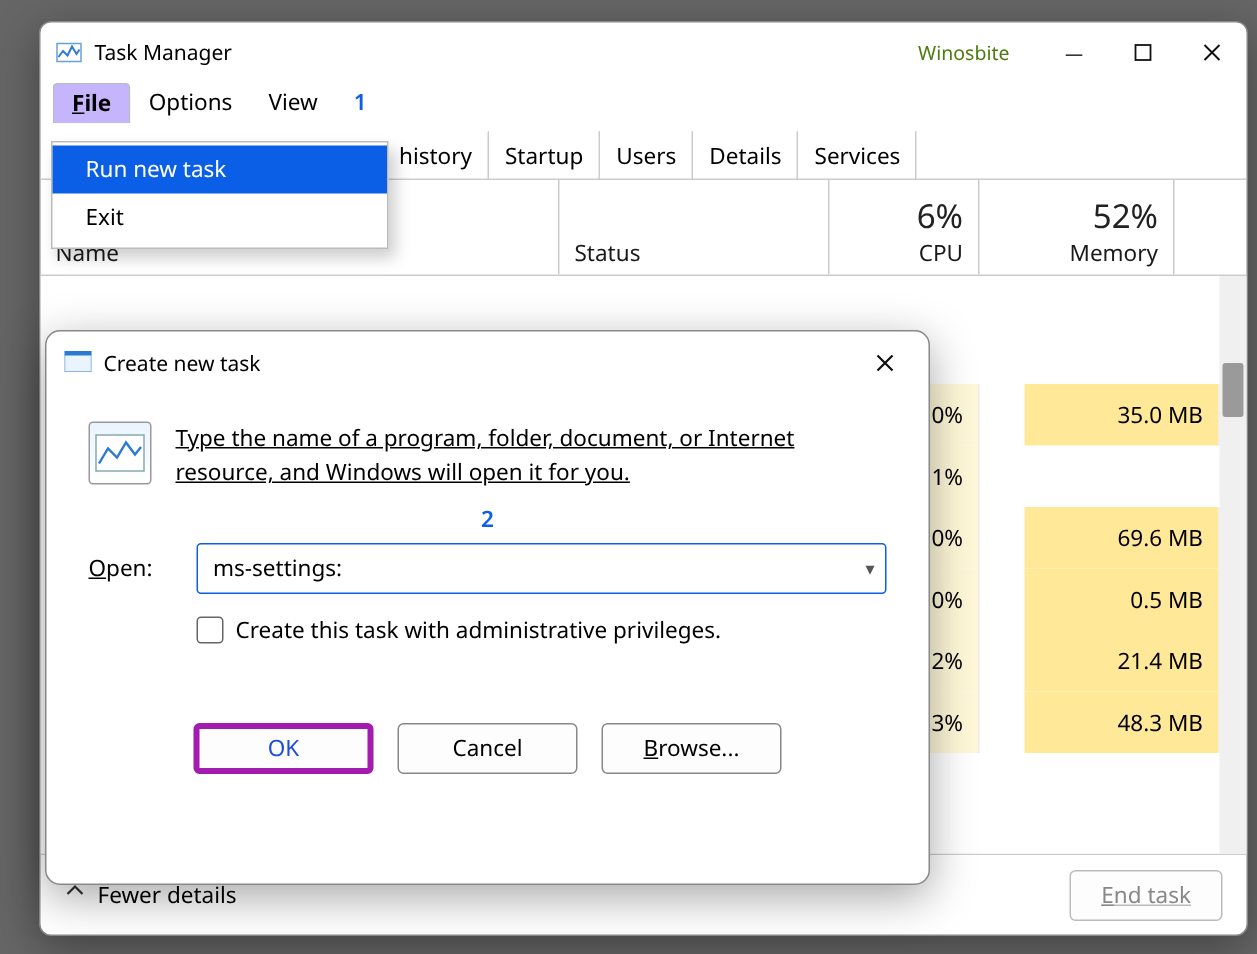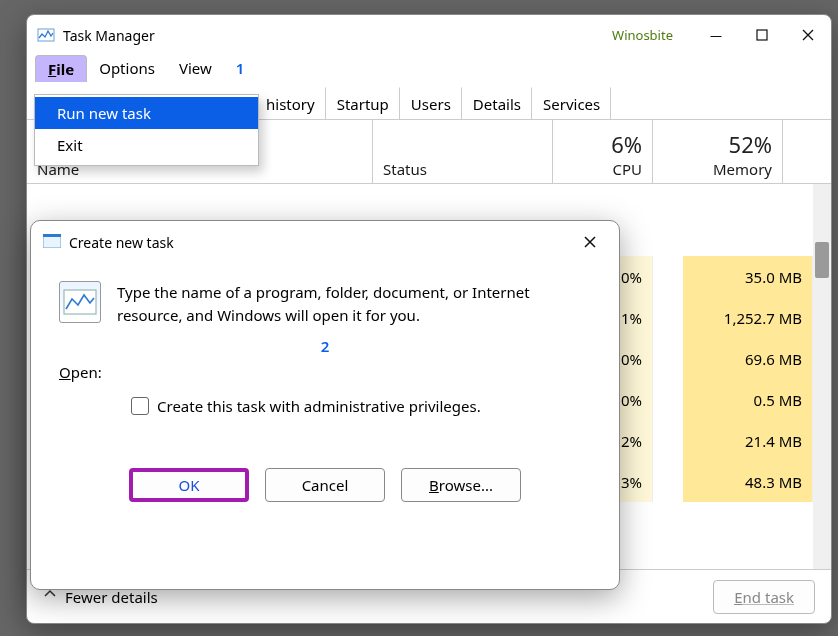--- a/index.html
+++ b/index.html
@@ -45,21 +45,21 @@
   .spacer { flex:1; }
   .endtask { border:1px solid #bbb; background:#fdfdfd; padding:6px 20px; border-radius:4px; color:#888; }
   .endtask span {text-decoration: underline; text-decoration-color:#bbb;}
   
   .dialog { left:30px; top:220px; width:590px; height:370px; z-index:40; border-radius:10px; }
   .dlg-title { display:flex; align-items:center; height:42px; padding:0 6px 0 12px; }
   .dlg-title .dlg-text { font-size:14px; margin-left:8px; }
   .dlg-body { padding: 18px 28px 0 28px; font-size:15px; }
   .dlg-row1 { display:flex; gap:16px; align-items:flex-start; }
   .dlg-icon { width:42px; height:42px; border:1px solid #999; border-radius:3px; background:linear-gradient(#eaf4ff,#fff); display:flex; align-items:center; justify-content:center; flex-shrink:0;}
-  .dlg-desc { line-height:1.55; }
+  .dlg-desc { line-height:1.55;text-decoration:underline; }
   .annot2 { color:#0a5fe6; font-weight:600; text-align:center; margin:8px 0 4px 0; }
   .open-row { display:flex; align-items:center; gap:18px; margin-top:6px;}
   .open-lbl { width:54px; }
   .open-input-wrap { flex:1; position:relative; }
   .open-input { width:100%; height:34px; border:1px solid #0a5fe6; border-radius:3px; padding:0 30px 0 10px; font-size:15px; outline:none; }
   .open-chev { position:absolute; right:8px; top:8px; color:#555; font-size:12px; }
   .admin-row { display:flex; align-items:center; gap:8px; margin:14px 0 0 72px; }
   .checkbox { width:18px; height:18px; border:1.5px solid #666; border-radius:3px; }
   .btn-row { display:flex; gap:16px; justify-content:center; margin-top:52px; }
   .dlg-btn { width:120px; height:34px; border:1px solid #888; background:#fdfdfd; border-radius:4px; font-size:15px; display:flex; align-items:center; justify-content:center; }
@@ -142,21 +142,20 @@
       <div class="data-row" style="top: 195px; left: 0px; width: 780px;">
         <div class="cell cpu-c heat0">0%</div>
         <div class="cell mem-c heat1">0.5 MB</div>
       </div>
       <div class="data-row" style="top: 154px; left: 0px; width: 780px;">
         <div class="cell cpu-c heat0">0%</div>
         <div class="cell mem-c heat2">69.6 MB</div>
       </div>
       <div class="data-row" style="top: 113px; left: 0px; width: 780px;">
         <div class="cell cpu-c heat0">0.1%</div>
-        <div class="cell mem-c heat4">1,252.7 MB</div>
       </div>
       <div class="data-row" style="top: 72px; left: 0px; width: 780px;">
         <div class="cell cpu-c heat0">0%</div>
         <div class="cell mem-c heat2">35.0 MB</div>
       </div>
     <div class="scrollbar-track">
       <div class="scrollbar-thumb"></div>
     </div>
 
   </div>
@@ -200,20 +199,24 @@
         <svg width="34" height="26" viewBox="0 0 34 26">
             <rect x="1" y="1" width="32" height="24" fill="#fff" stroke="#8aa"></rect>
             <polyline points="3,20 9,10 15,16 21,6 27,14 31,9" fill="none" stroke="#2a7ad4" stroke-width="1.6"></polyline>
           </svg>
       </div>
       <div class="dlg-desc">Type the name of a program, folder, document, or Internet resource, and Windows will open it for you.</div>
     </div>
     <div class="annot2">2</div>
     <div class="open-row">
       <div class="open-lbl"><u>O</u>pen:</div>
+      <div class="open-input-wrap">
+        <input class="open-input" value="ms-settings:" style="">
+        <span class="open-chev">▾</span>
+      </div>
     </div>
     <div class="admin-row">
       <div class="checkbox"></div>
       <span>Create this task with administrative privileges.</span>
     </div>
     <div class="btn-row">
       <div class="dlg-btn primary">OK</div>
       <div class="dlg-btn">Cancel</div>
       <div class="dlg-btn">
           <u>B</u>

